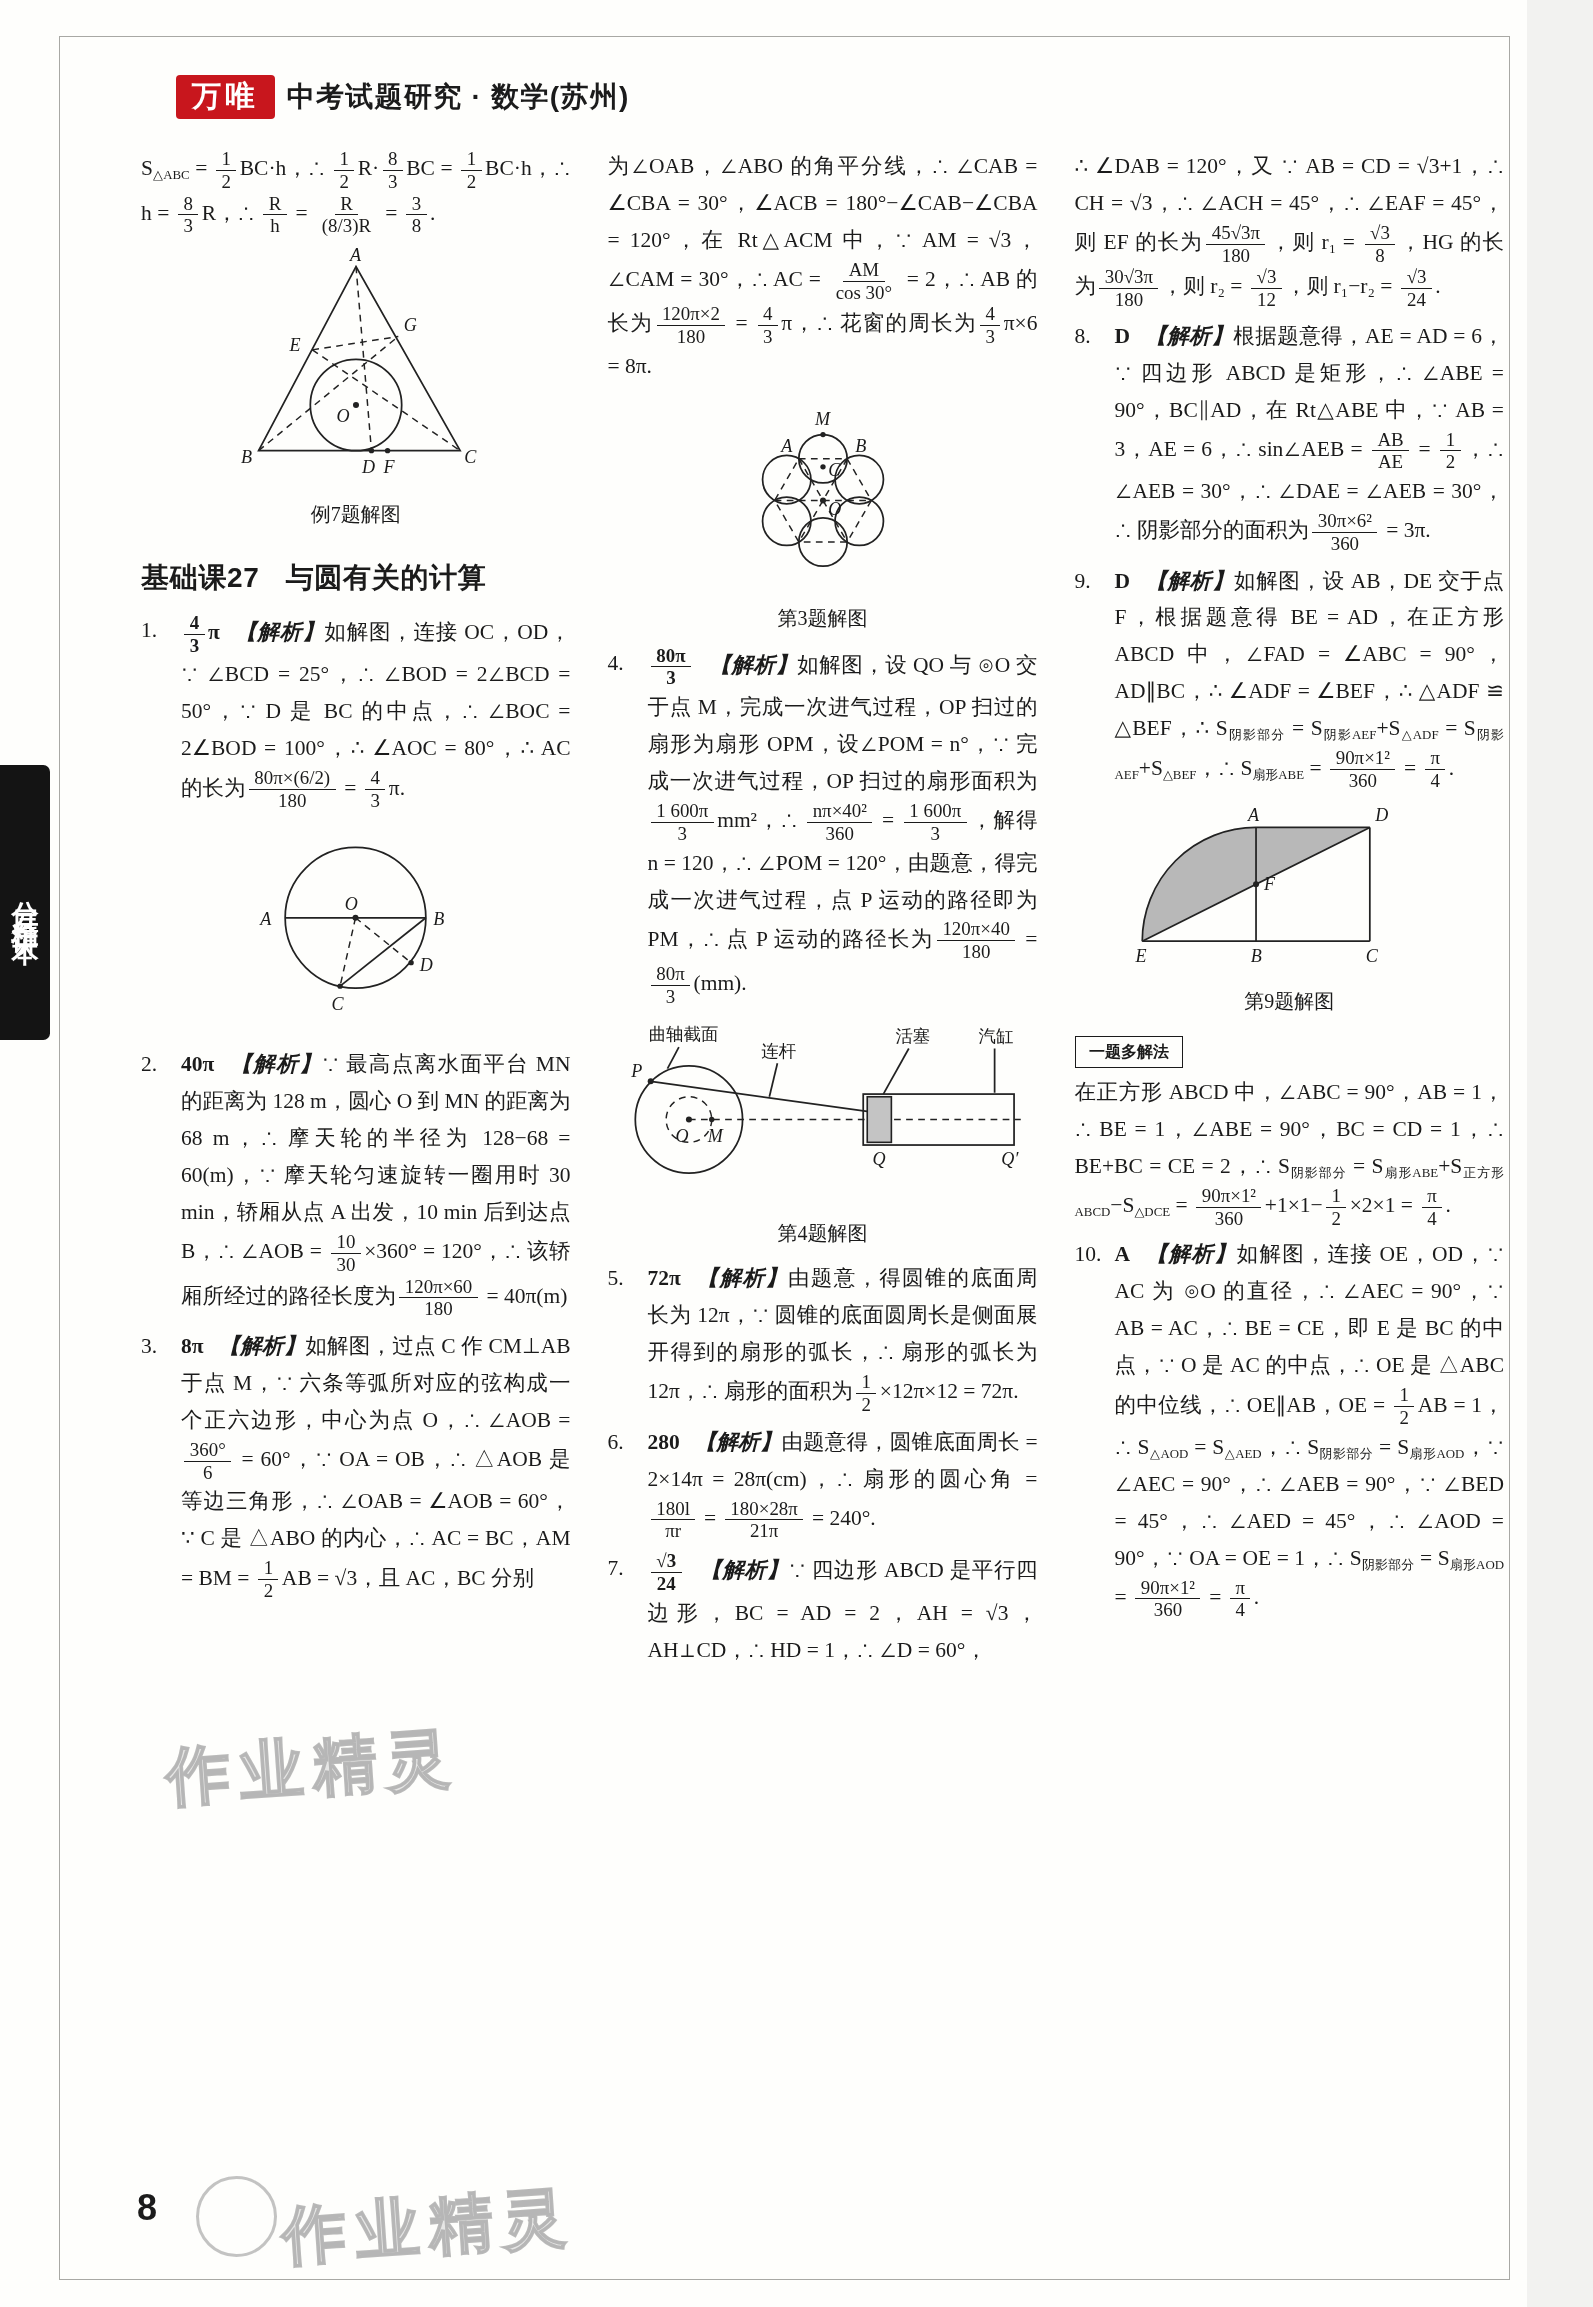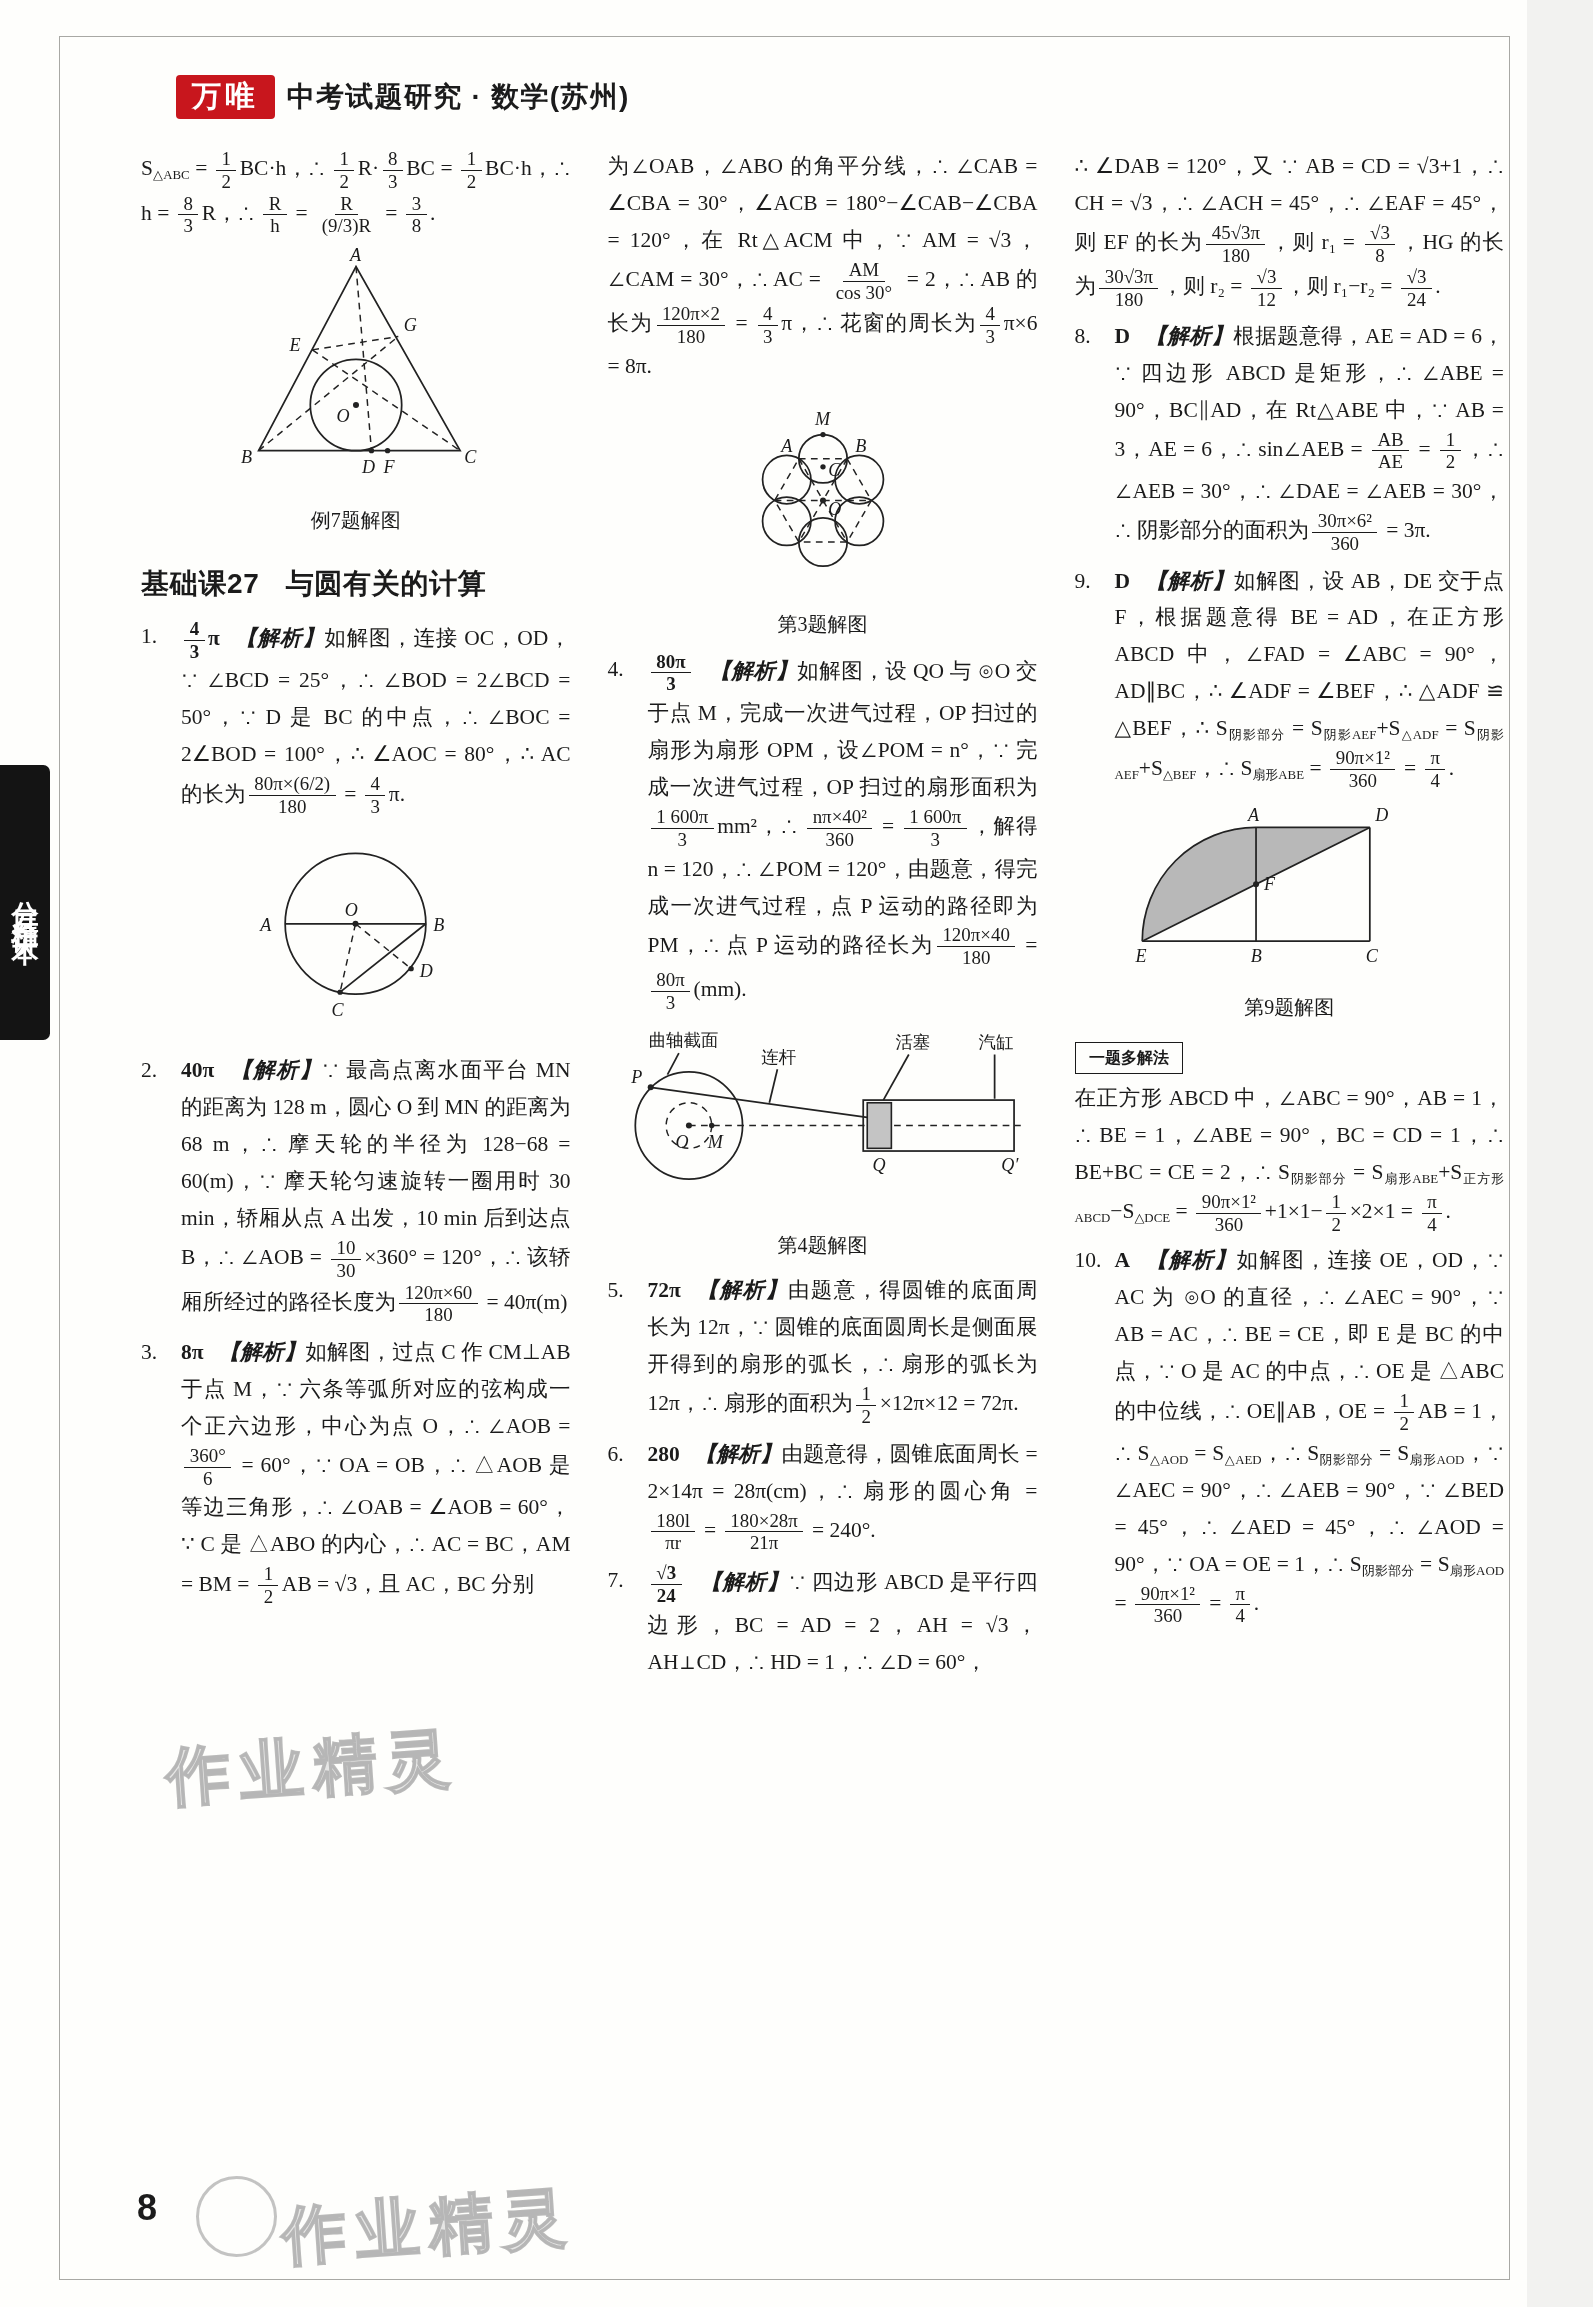--- a/index.html
+++ b/index.html
@@ -26,21 +26,21 @@
   .item .num{position:absolute;left:0;top:0;}
   .ans{font-weight:bold;margin-right:9.4px;}
   .jx{font-weight:bold;font-style:italic;}
   
   .frac{display:inline-flex;flex-direction:column;align-items:center;vertical-align:middle;margin:0 3.4px;line-height:1.15;font-size:0.88em;}
   .frac .fn{padding:0 5.4px;border-bottom:1.6px solid #1b1b1b;}
   .frac .fd{padding:0 5.4px;}
   sub{font-size:0.6em;vertical-align:-0.3em;letter-spacing:0;}
   
   .fig{margin:12px 0 9.4px;text-align:center;}
-  .figcap{font-size:20px;margin-top:10px;}
+  .figcap{font-size:20px;margin-top:4px;}
   svg{overflow:visible;}
   .ln{stroke:#222;stroke-width:2.6;fill:none;}
   .lnd{stroke:#222;stroke-width:2.2;fill:none;stroke-dasharray:10 8;}
   .dot{fill:#222;stroke:none;}
   .lbl{font-family:"Liberation Serif",serif;font-style:italic;font-size:27px;fill:#1b1b1b;}
   .clbl{font-family:"Liberation Sans",sans-serif;font-size:26px;fill:#1b1b1b;}
   .shade{fill:#b8b8b8;stroke:none;}
   
   .alt-title{display:inline-block;border:1.7px solid #1b1b1b;padding:1.3px 13.4px;font-weight:bold;
         font-family:Liberation Serif, serif;font-size:16px;margin:8px 0 6.7px;}
@@ -83,21 +83,21 @@
             <span class="fn">1</span>
             <span class="fd">2</span>
           </span>BC·h，∴ h = <span class="frac">
             <span class="fn">8</span>
             <span class="fd">3</span>
           </span>R，∴ <span class="frac">
             <span class="fn">R</span>
             <span class="fd">h</span>
           </span> = <span class="frac">
             <span class="fn">R</span>
-            <span class="fd">(9/3)R</span>
+            <span class="fd">(8/3)R</span>
           </span> = <span class="frac">
             <span class="fn">3</span>
             <span class="fd">8</span>
           </span>.</p>
 
       <figure class="fig">
         <svg width="262" height="232" viewBox="0 0 390 345" style="font-size:32px">
           <polygon class="ln" points="195,26 50,300 350,300"></polygon>
           <circle class="ln" cx="195" cy="232" r="68"></circle>
           <line class="lnd" x1="130" y1="150" x2="350" y2="300"></line>

